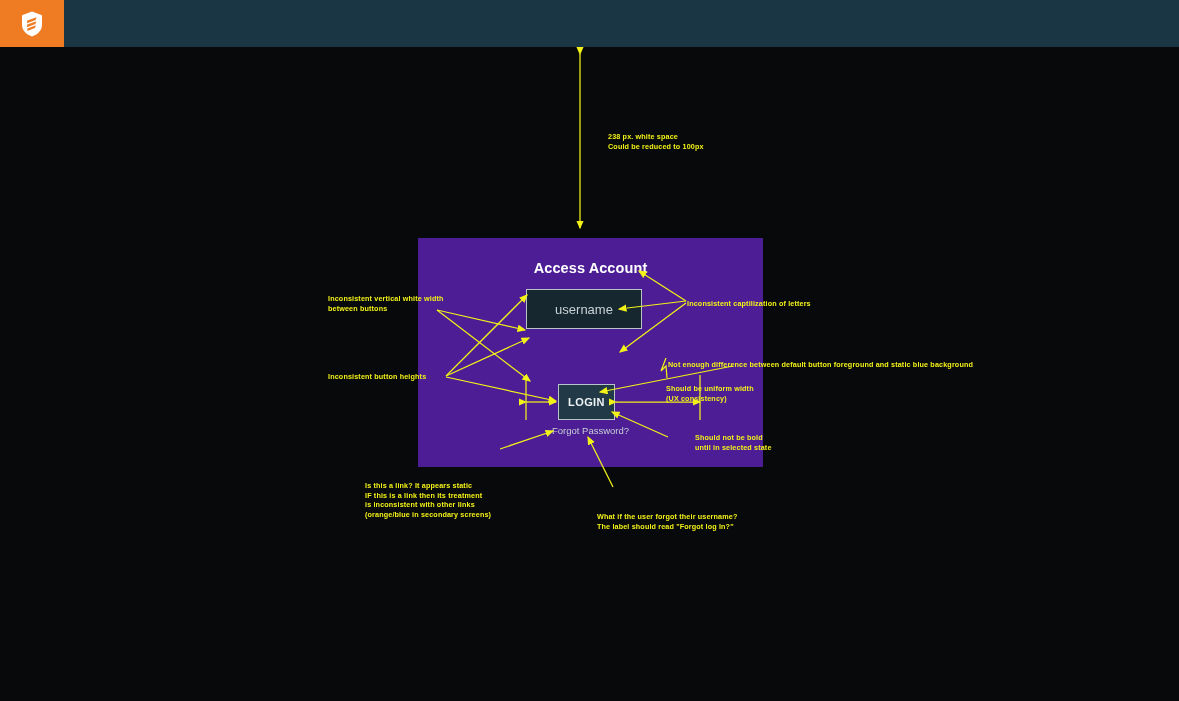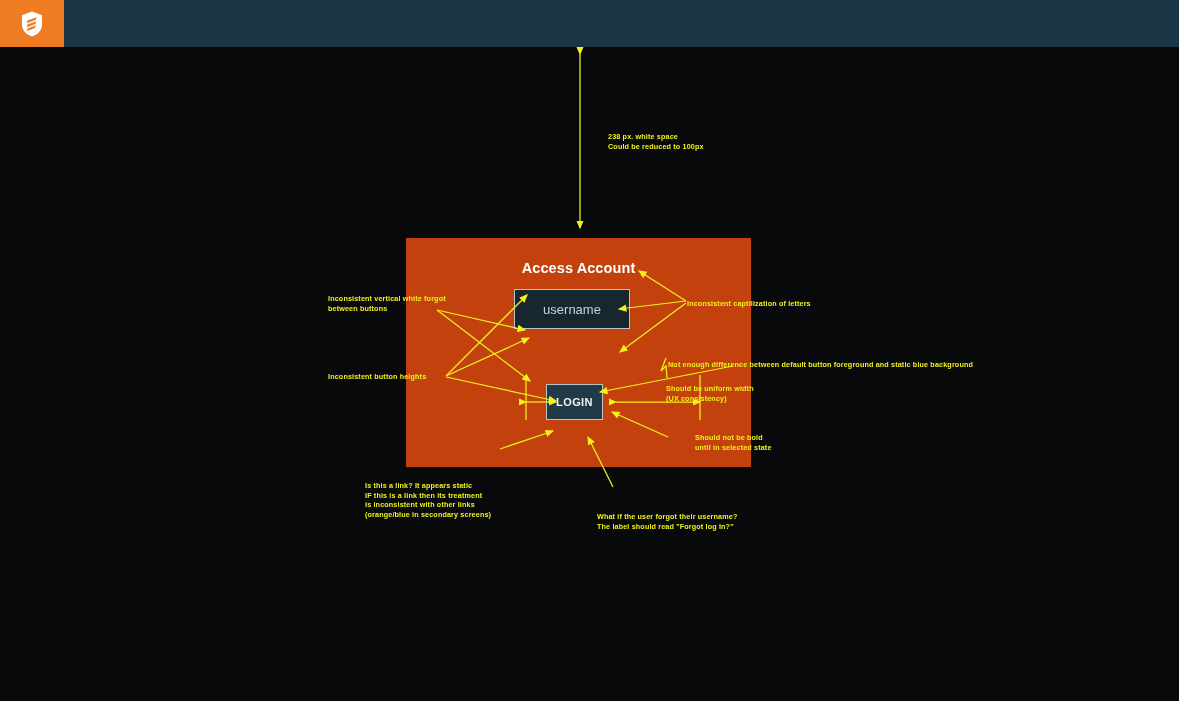--- a/index.html
+++ b/index.html
@@ -32,23 +32,23 @@
     background: #ef7c23;
     display: flex;
     align-items: center;
     justify-content: center;
   }
   #logo-tile svg { display: block; }
 
   
   #login-card {
     position: absolute;
-    left: 406px; top: 238px;
+    left: 418px; top: 238px;
     width: 345px; height: 229px;
-    background: #c2410c;
+    background: #4c1d95;
   }
   #card-title {
     position: absolute;
     left: 0; top: 22px;
     width: 345px;
     text-align: center;
     color: #ffffff;
     font-size: 14.5px;
     font-weight: bold;
     letter-spacing: .1px;
@@ -144,20 +144,23 @@
 
     <div class="field" id="field-username">
       <span>username</span>
     </div>
 
 
     <div id="login-button">
       <span>LOGIN</span>
     </div>
 
+    <div id="forgot-link">
+      <span>Forgot Password?</span>
+    </div>
   </div>
 
   <svg id="overlay">
     <defs>
       <marker id="ah" markerWidth="7" markerHeight="7" refX="6" refY="3" orient="auto">
         <path d="M0,0 L7,3 L0,6 z" fill="#f2f218"></path>
       </marker>
       <marker id="ah2" markerWidth="7" markerHeight="7" refX="6" refY="3" orient="auto">
         <path d="M0,0 L7,3 L0,6 z" fill="#f2f218"></path>
       </marker>
@@ -189,21 +192,21 @@
       <line x1="668" y1="437" x2="612" y2="412" marker-end="url(#ah)"></line>
 
       <line x1="500" y1="449" x2="553" y2="431" marker-end="url(#ah)"></line>
 
       <line x1="613" y1="487" x2="588" y2="437" marker-end="url(#ah)"></line>
     </g>
   </svg>
 
   <div class="note" id="note-whitespace">238 px. white space
 Could be reduced to 100px</div>
-  <div class="note" id="note-vertical-space">Inconsistent vertical white forgot
+  <div class="note" id="note-vertical-space">Inconsistent vertical white width
 between buttons</div>
   <div class="note" id="note-button-heights">Inconsistent button heights</div>
   <div class="note" id="note-capitalization">Inconsistent captilization of letters</div>
   <div class="note" id="note-contrast">Not enough difference between default button foreground and static blue background</div>
   <div class="note" id="note-uniform-width">Should be uniform width
 (UX consistency)</div>
   <div class="note" id="note-bold">Should not be bold
 until in selected state</div>
   <div class="note" id="note-link">Is this a link? It appears static
 IF this is a link then its treatment

